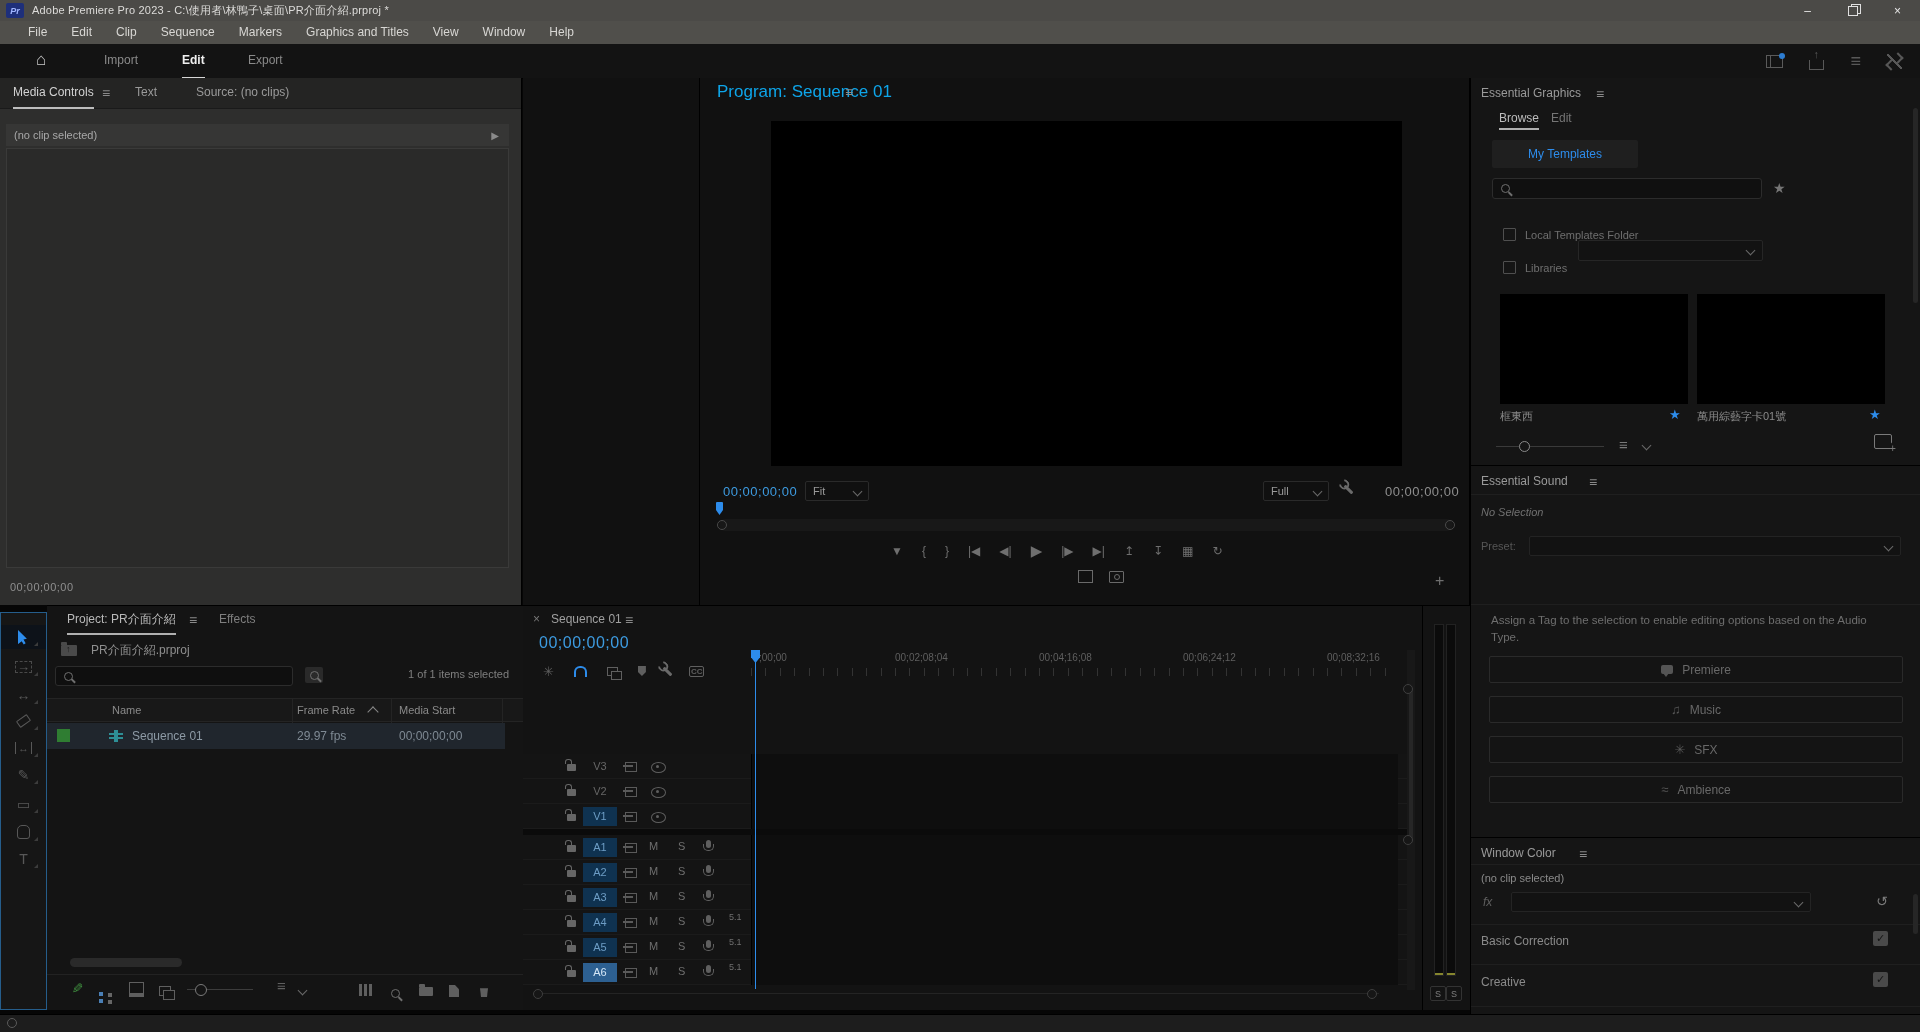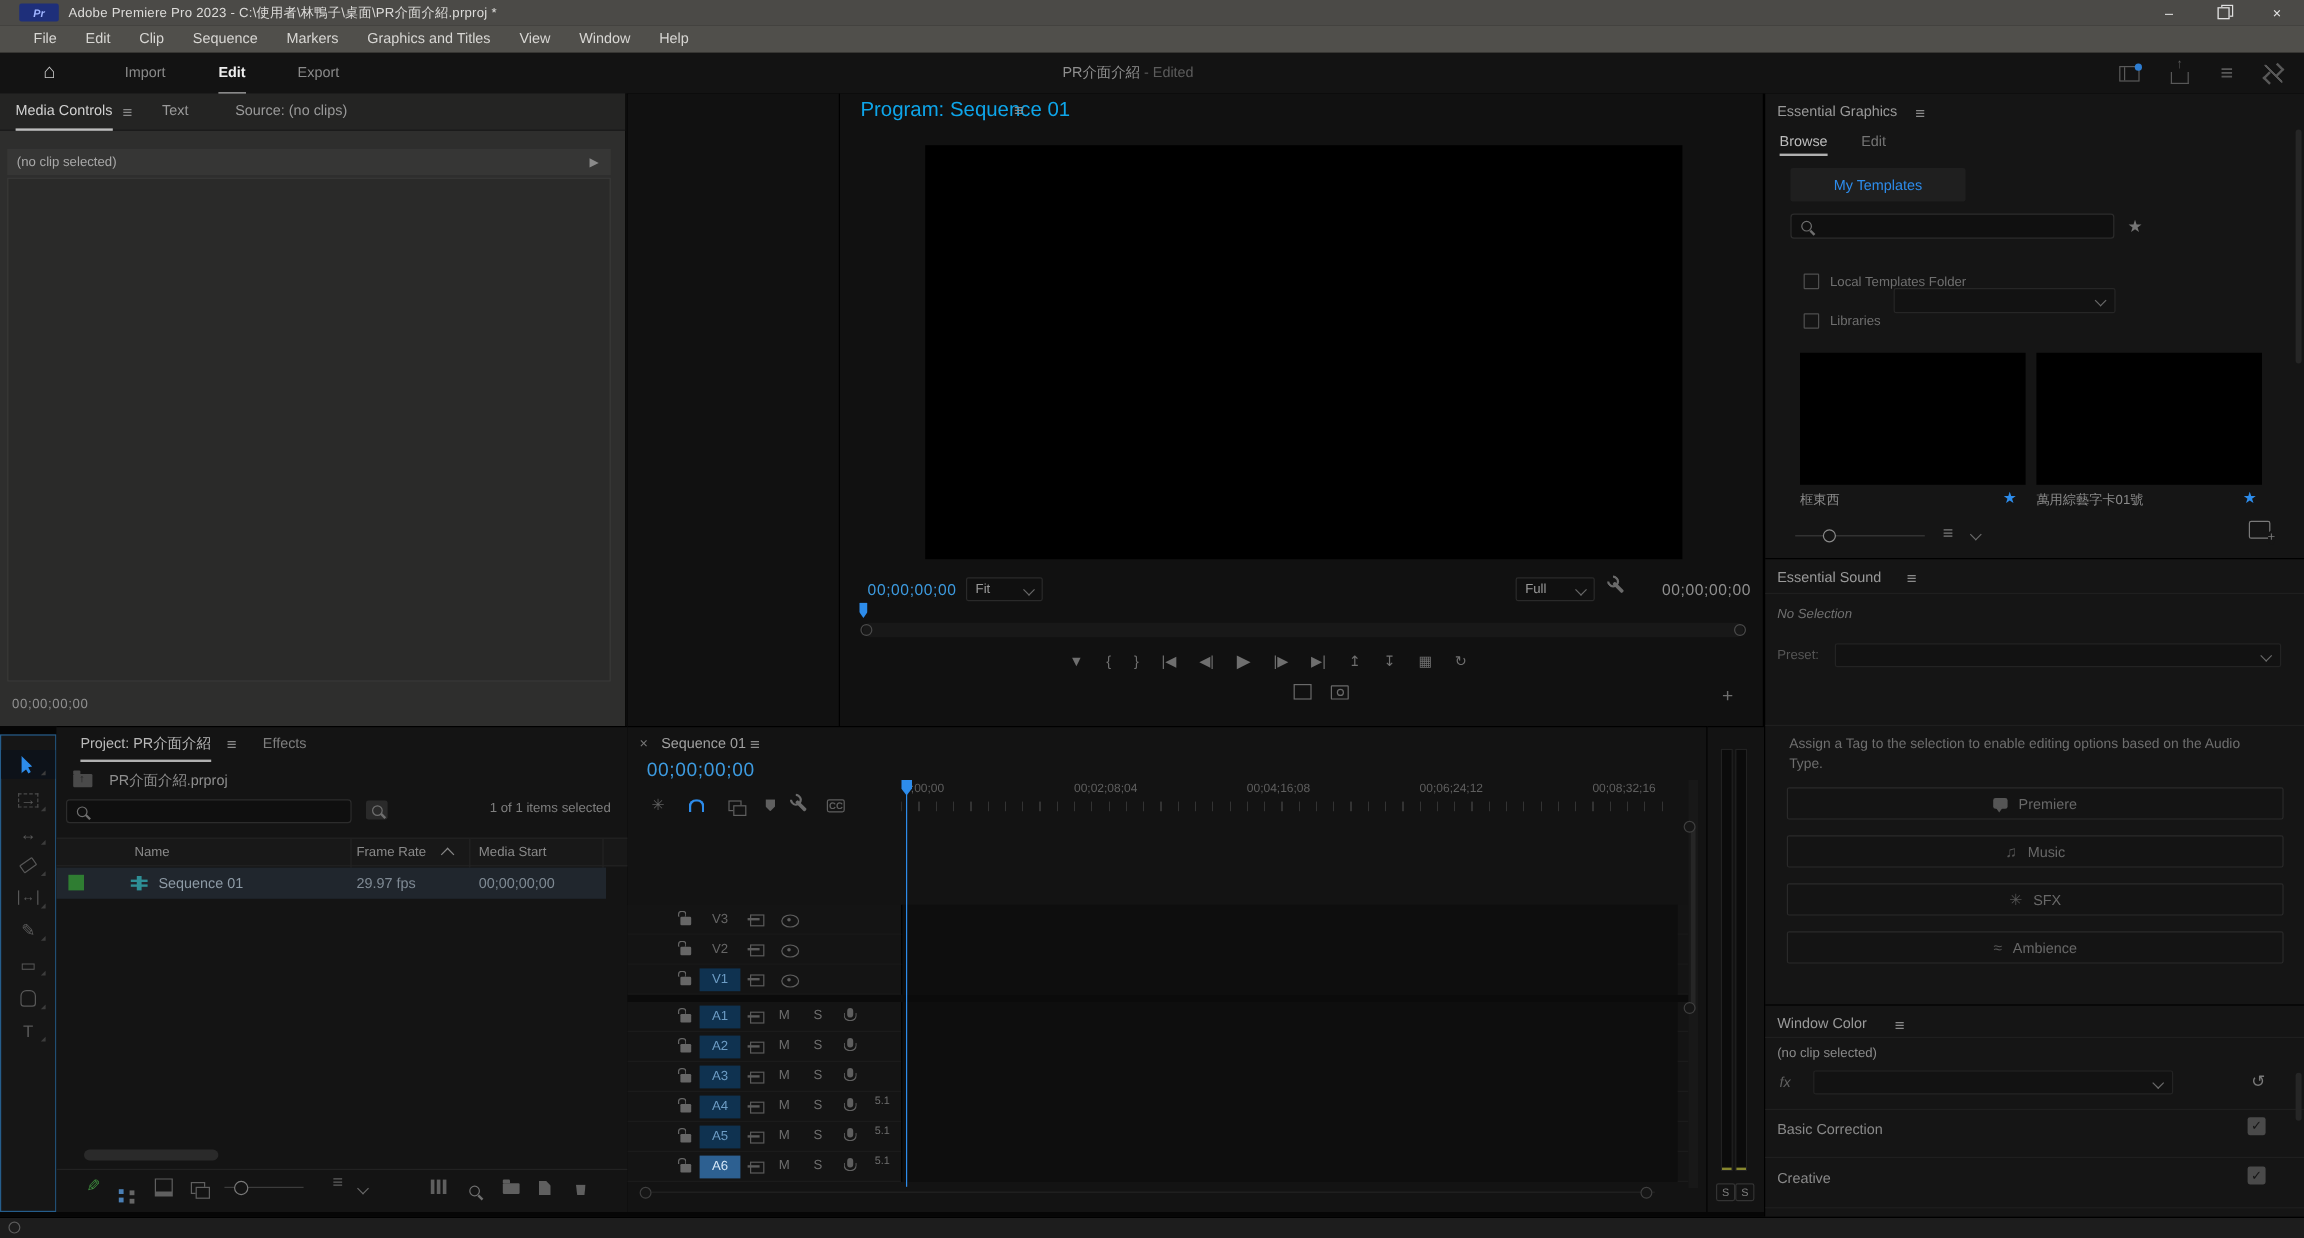--- a/index.html
+++ b/index.html
@@ -6,21 +6,21 @@
   body{
     width:1920px;height:1032px;position:relative;overflow:hidden;
     background:#060606;
     font-family:"Liberation Sans","DejaVu Sans",sans-serif;
     -webkit-font-smoothing:antialiased;
     user-select:none;
   }
 
   
   .titlebar{position:absolute;left:0;top:0;width:1920px;height:21px;background:#4b4a47;display:flex;align-items:center;}
-  .pr-logo{width:33px;height:15px;margin-left:16px;background:#1e2f7a;border-radius:2px;
+  .pr-logo{width:18px;height:15px;margin-left:6px;background:#1e2f7a;border-radius:2px;
     color:#9fb4ff;font-size:9px;font-weight:bold;display:flex;align-items:center;justify-content:center;font-style:italic;}
   .app-title{margin-left:8px;font-size:11px;color:#dddcda;letter-spacing:.2px;}
   .win-controls{position:absolute;right:0;top:0;height:21px;display:flex;}
   .win-btn{width:45px;height:21px;display:flex;align-items:center;justify-content:center;color:#e6e6e6;font-size:12px;}
   .i-restore{width:8px;height:8px;border:1px solid #e0e0e0;position:relative;background:#4b4a47;}
   .i-restore::before{content:"";position:absolute;left:2px;top:-3px;width:8px;height:8px;border:1px solid #e0e0e0;}
   .i-restore::after{content:"";position:absolute;left:-1px;top:-1px;width:8px;height:8px;background:#4b4a47;border:1px solid #e0e0e0;}
 
   
   .menubar{position:absolute;left:0;top:21px;width:1920px;height:23px;background:#504f4b;display:flex;align-items:center;padding-left:16px;box-sizing:border-box;}
@@ -260,24 +260,20 @@
     <span class="menu-item">View</span>
     <span class="menu-item">Window</span>
     <span class="menu-item">Help</span>
   </div>
 
 <div class="workspace-bar">
   <span class="i-home">⌂</span>
   <span class="ws-tab" style="left:104px">Import</span>
   <span class="ws-tab active" style="left:182px">Edit</span>
   <span class="ws-tab" style="left:248px">Export</span>
-  <div class="doc-title">
-    <span>PR介面介紹</span>
-    <span class="doc-status">- Edited</span>
-  </div>
   <div class="ws-icons">
     <span class="i-ws-panel">
         <span class="ws-dot"></span>
       </span>
     <span class="i-share"></span>
     <span class="i-lines">≡</span>
     <span class="i-full"></span>
   </div>
 </div>
 
@@ -552,21 +548,21 @@
   <div class="meter-bar" style="left:23px"></div>
   <div class="solo-btn" style="left:7px">S</div>
   <div class="solo-btn" style="left:23px">S</div>
 </div>
 
 <div class="panel-right">
 
   <section class="rp-section" style="top:0;height:388px;border-bottom:1px solid #000">
     <span class="rp-title">Essential Graphics</span>
     <span class="i-menu" style="position:absolute;left:125px;top:8px">≡</span>
-    <span class="eg-tab active" style="left:12px">Browse</span>
+    <span class="eg-tab active" style="left:28px">Browse</span>
     <span class="eg-tab" style="left:80px">Edit</span>
     <div class="eg-btn">My Templates</div>
     <div class="eg-search">
         <span class="i-search"></span>
       </div>
     <span class="eg-star">★</span>
     <span class="cb" style="left:32px;top:150px"></span>
     <span class="cb-label" style="left:54px;top:151px">Local Templates Folder</span>
     <span class="cb" style="left:32px;top:183px"></span>
     <span class="cb-label" style="left:54px;top:184px">Libraries</span>

